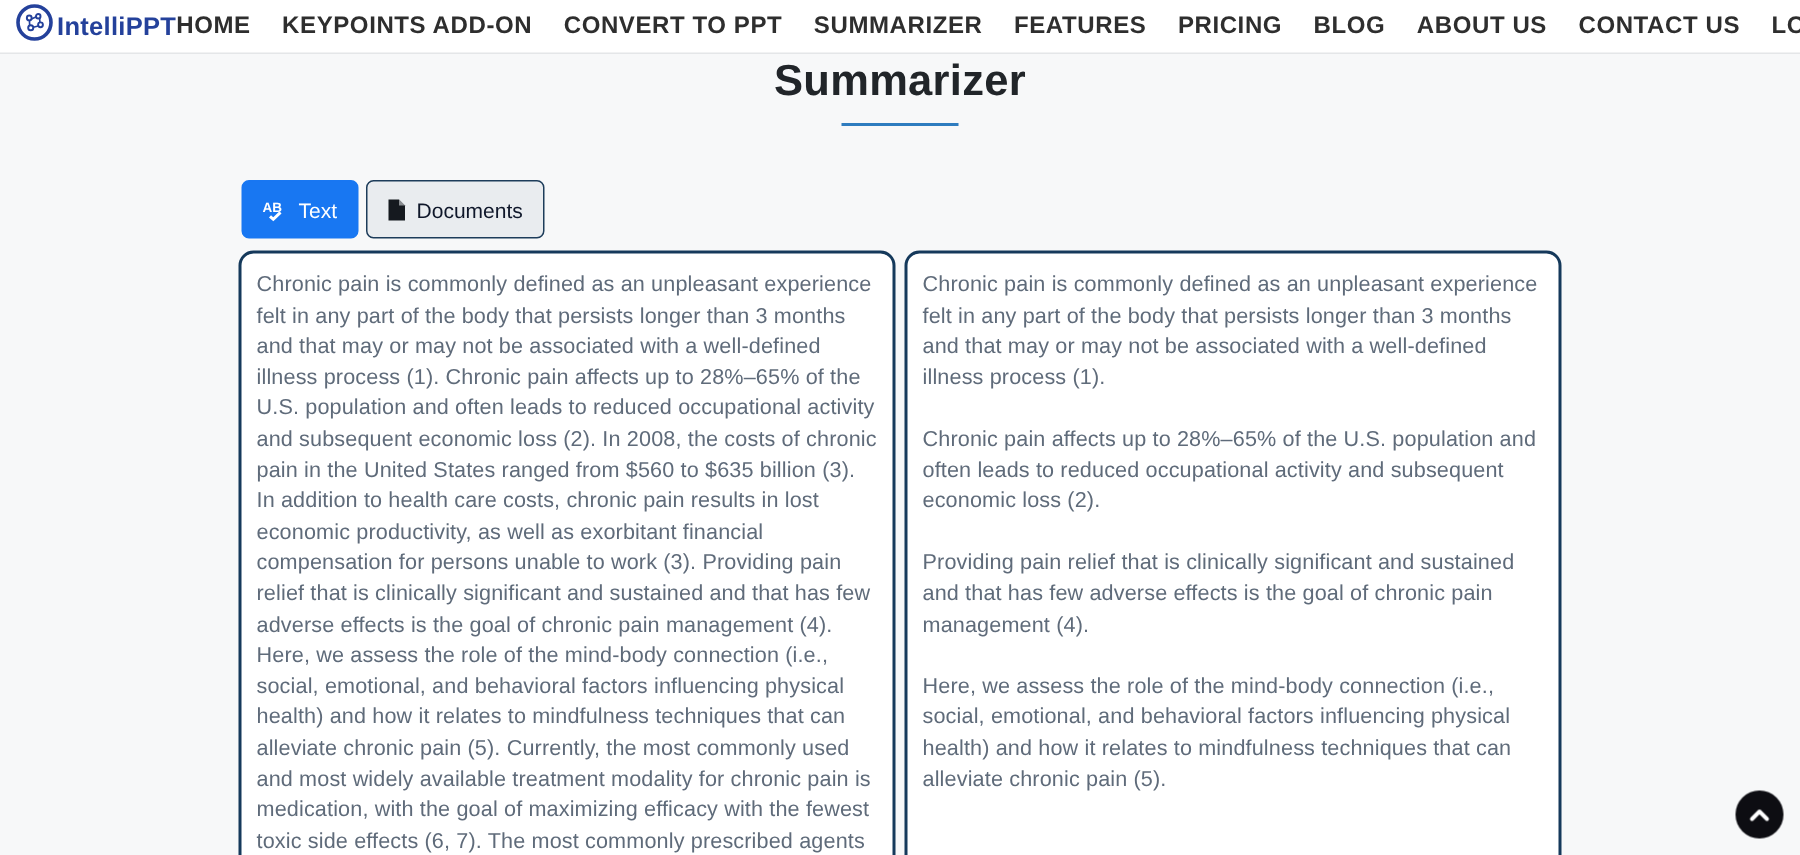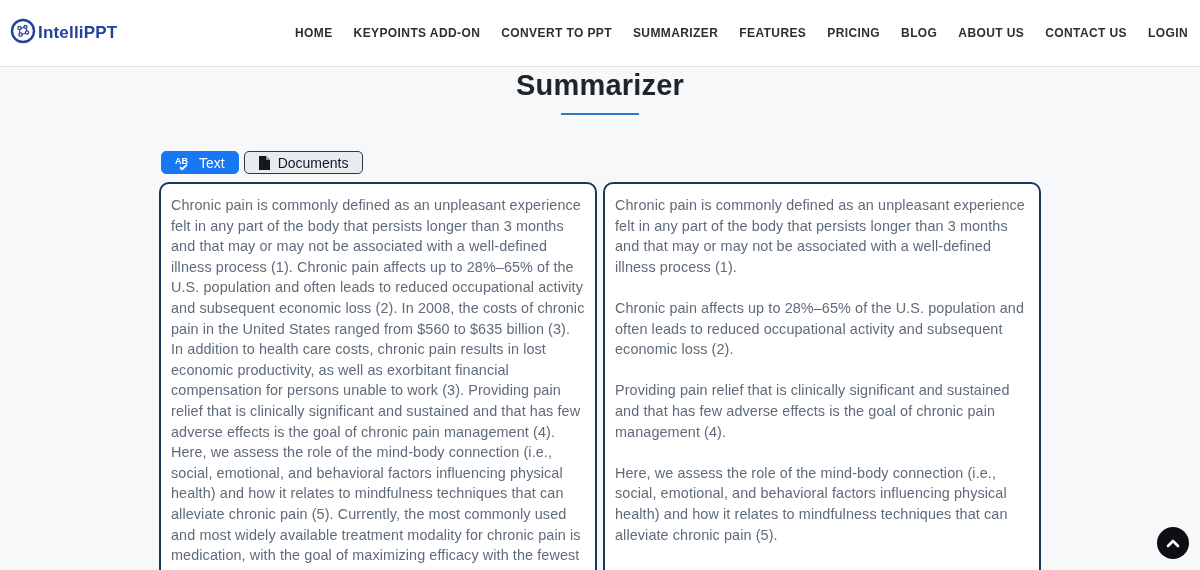--- a/index.html
+++ b/index.html
@@ -4,40 +4,40 @@
 <style>
   * { margin: 0; padding: 0; box-sizing: border-box; }
   html, body { width: 1200px; height: 570px; overflow: hidden; }
   body {
     font-family: "Liberation Sans", "DejaVu Sans", sans-serif;
     background: #f7f8f9;
   }
 
   
   .header {
-    height: 67px;
+    height: 36px;
     background: #ffffff;
     border-bottom: 1px solid #e4e6e8;
     display: flex;
     align-items: center;
     justify-content: space-between;
     padding: 0 12px 0 10px;
   }
   .brand { display: flex; align-items: center; gap: 2px; cursor: pointer; }
   .brand-name {
     color: #24419b;
     font-weight: 700;
     font-size: 17px;
     letter-spacing: 0.2px;
   }
   .nav { display: flex; align-items: center; gap: 21px; }
   .nav a {
     text-decoration: none;
     color: #2e2e2e;
-    font-size: 12px;
+    font-size: 16px;
     font-weight: 700;
     letter-spacing: 0.4px;
     text-transform: uppercase;
     white-space: nowrap;
   }
 
   
   .page-title {
     text-align: center;
     font-size: 29px;
@@ -60,21 +60,21 @@
   }
   .tabs { display: flex; gap: 5px; margin-left: 2px; }
   .tab-btn {
     display: inline-flex;
     align-items: center;
     gap: 7px;
     font-size: 14px;
     padding: 5px 13px;
     border-radius: 5px;
     cursor: pointer;
-    height: 23px;
+    height: 39px;
     font-family: inherit;
   }
   .tab-btn.active {
     background: #1877f2;
     border: 1px solid #1877f2;
     color: #ffffff;
   }
   .tab-btn.inactive {
     background: #e9ecef;
     border: 1.5px solid #1d3c5a;

